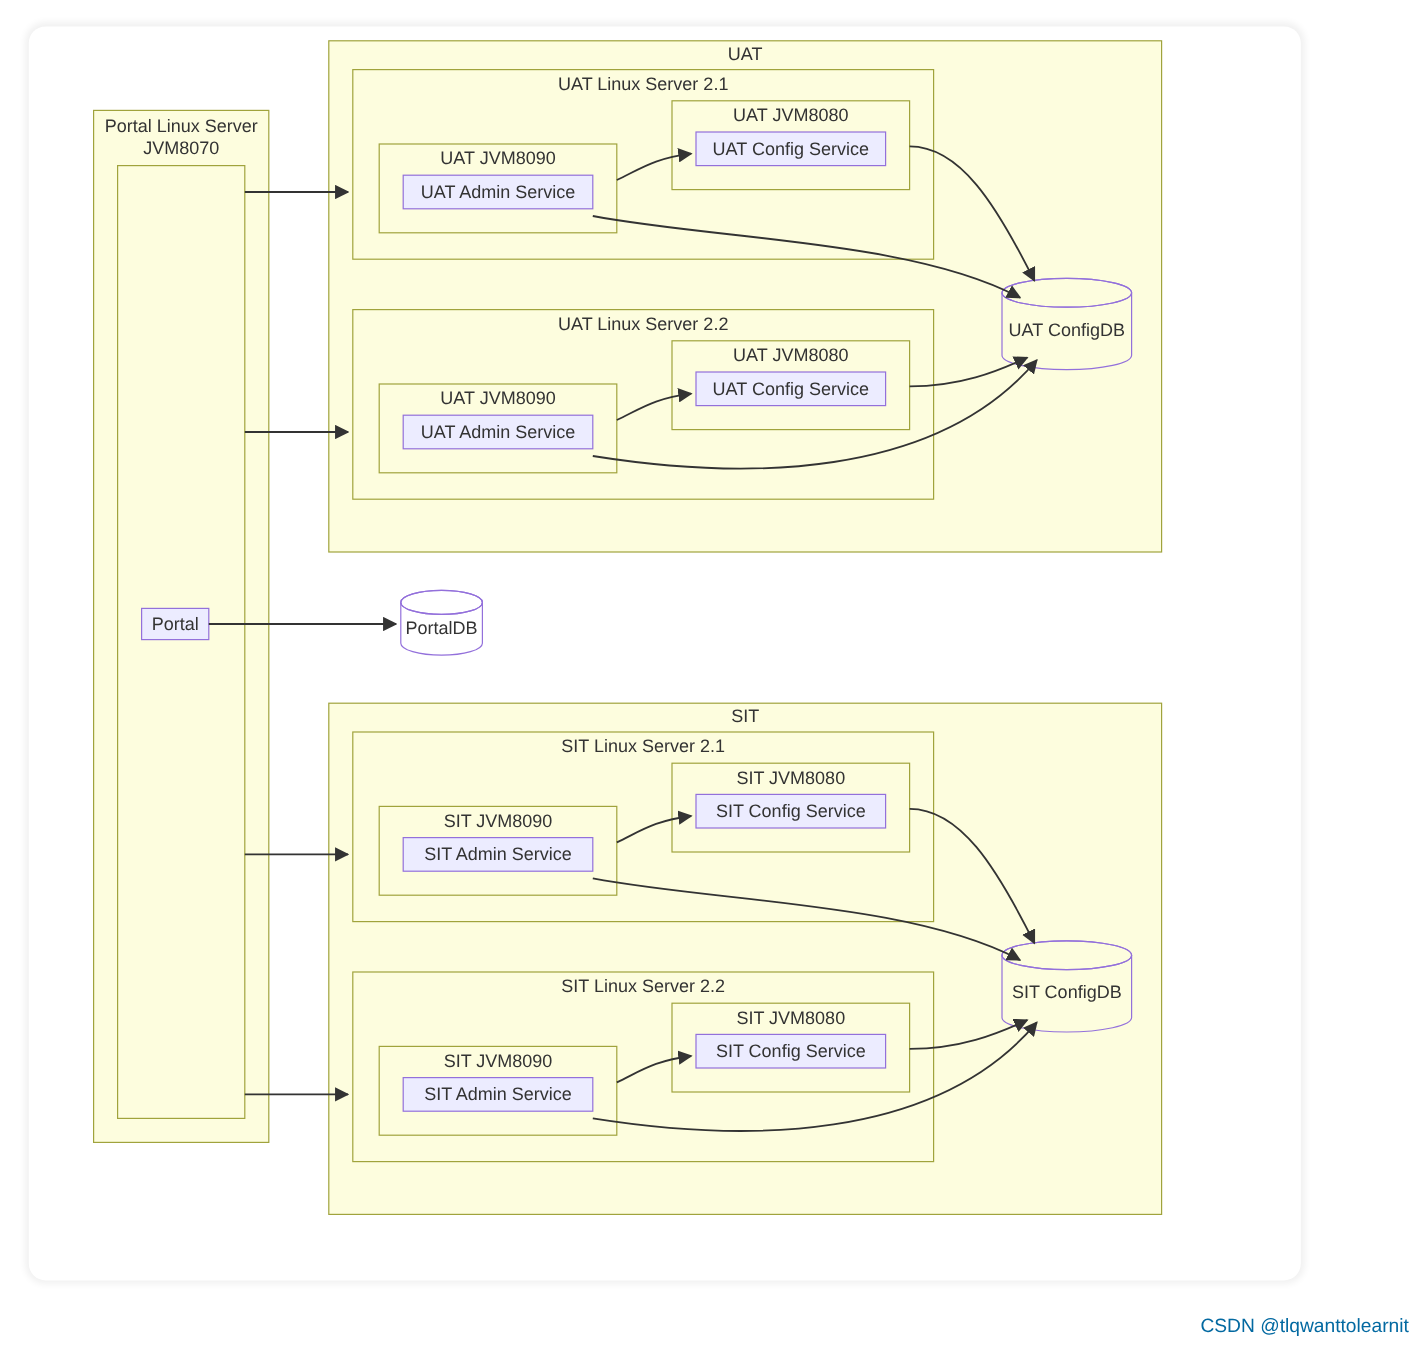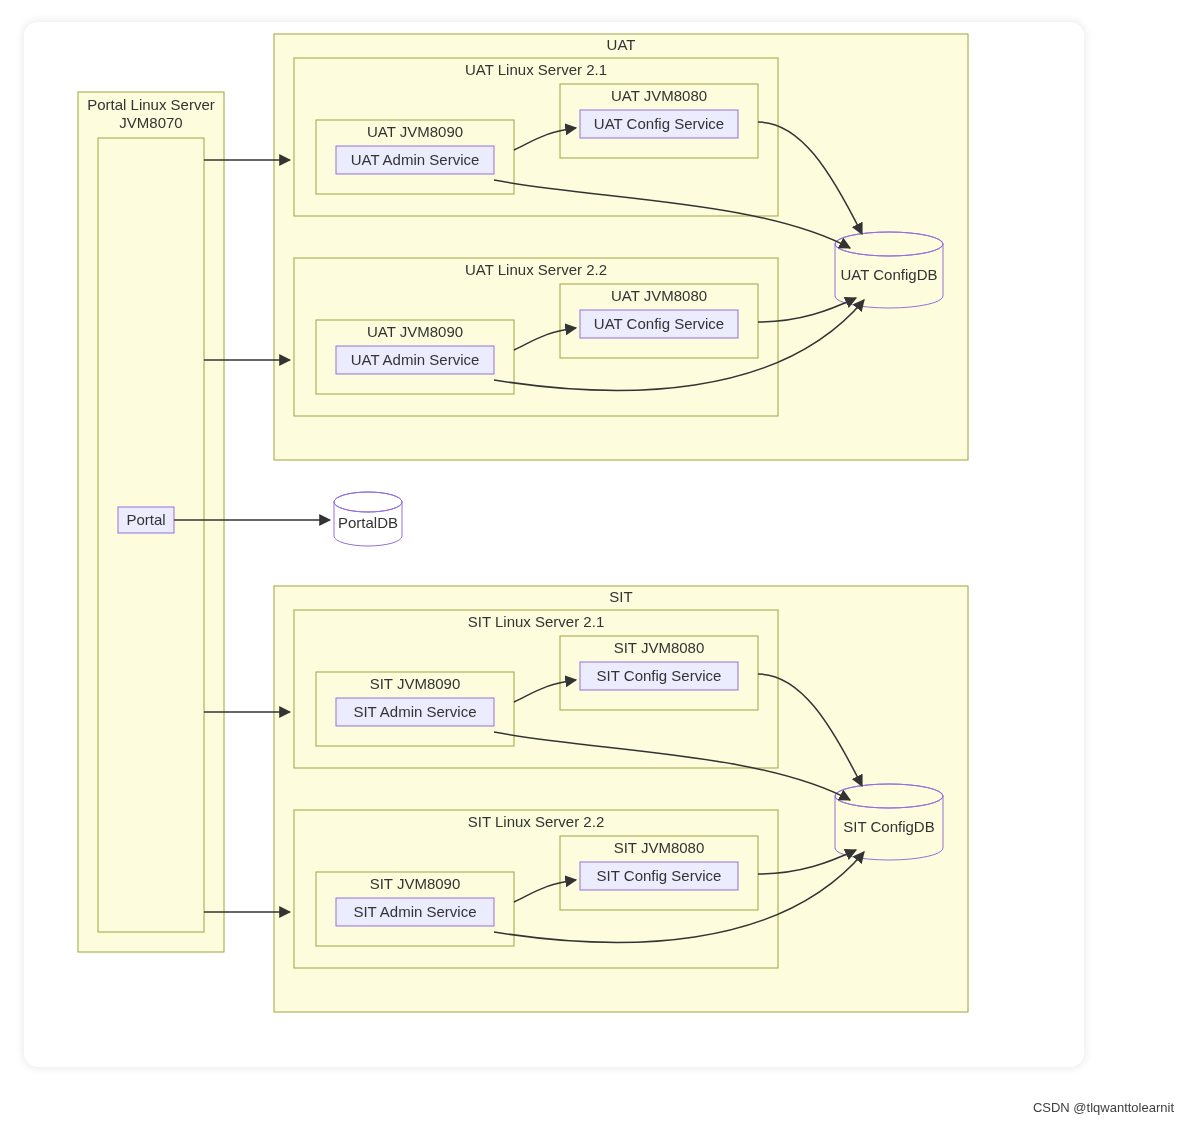--- a/index.html
+++ b/index.html
@@ -5,21 +5,21 @@
   html,body{margin:0;padding:0;background:#fff;font-family:"Trebuchet MS","Segoe UI",Arial,sans-serif;font-size:15px;color:#333}
   .page{width:1184px;height:1121px;position:relative}
   .card{position:absolute;left:24px;top:22px;width:1060px;height:1045px;background:#fff;border-radius:14px;box-shadow:0 0 6px 3px rgba(0,0,0,0.06)}
   svg{position:absolute;left:0;top:0}
   .grp{fill:#fdfdde;stroke:#a0a33c;stroke-width:1}
   .svc{fill:#ececff;stroke:#9370db;stroke-width:1}
   .dbFill{fill:#ececff}
   .dbStroke{stroke:#9370db;stroke-width:1;fill:none}
   .lbl{font-family:"Trebuchet MS","Segoe UI",Arial,sans-serif;font-size:15px;fill:#333;text-anchor:middle}
   .edge{stroke:#333;stroke-width:1.5;fill:none}
-  .watermark{position:absolute;right:10px;bottom:6px;font-size:13px;color:#404040;font-family:"Segoe UI",Arial,sans-serif}
+  .watermark{position:absolute;right:10px;bottom:6px;font-size:16px;color:#0369a1;font-family:"Segoe UI",Arial,sans-serif}
 </style>
 </head>
 <body>
 
 <div class="page">
   <div class="card"></div>
 
   <svg width="1184" height="1121">
     <defs>
       <marker id="ah" viewBox="0 0 10 10" refX="9" refY="5" markerWidth="8" markerHeight="8" orient="auto-start-reverse">

